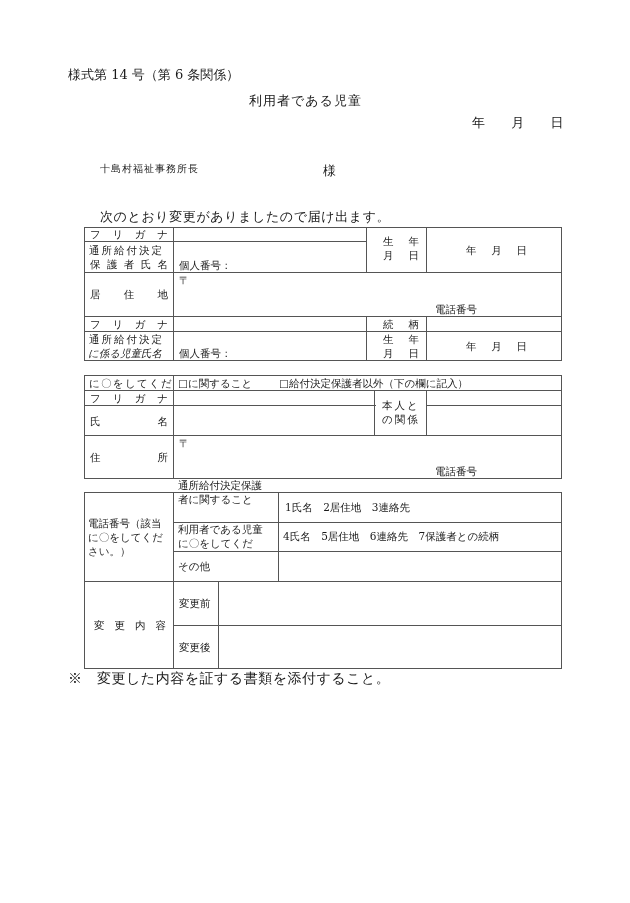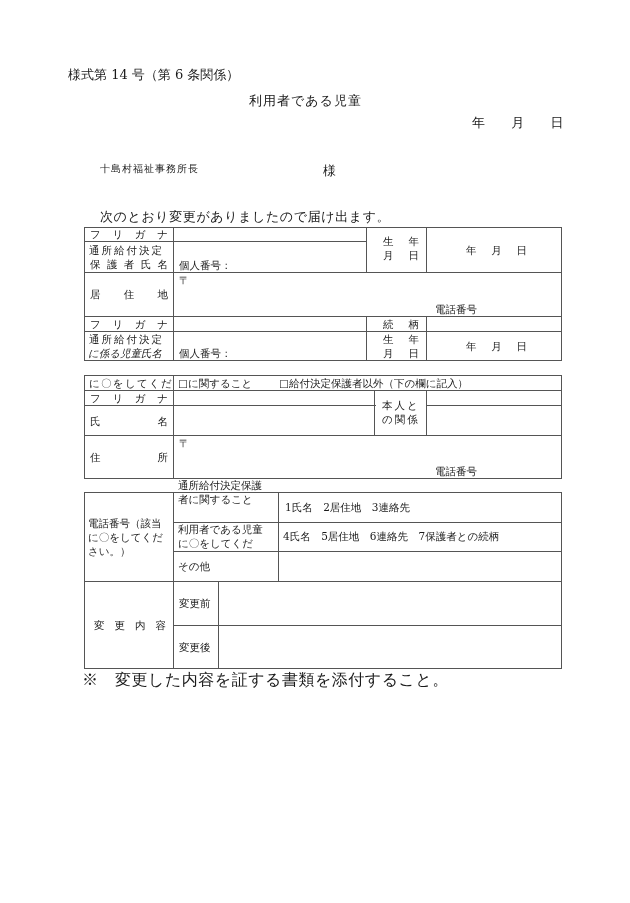--- a/index.html
+++ b/index.html
@@ -209,13 +209,13 @@
     <span>更</span>
     <span>内</span>
     <span>容</span>
   </div>
   <div class="abs small" style="left:179px; top:596px;">変更前</div>
   <div class="abs" style="left:220px; top:583px; width:340px; height:41px;"></div>
   <div class="abs small" style="left:179px; top:640px;">変更後</div>
   <div class="abs" style="left:220px; top:627px; width:340px; height:41px;"></div>
 </div>
 
-<div class="abs txt" style="left:82px; top:670px; font-size:16px; letter-spacing:0.5px;">※　変更した内容を証する書類を添付すること。</div>
+<div class="abs txt" style="left:68px; top:670px; font-size:14px; letter-spacing:0.5px;">※　変更した内容を証する書類を添付すること。</div>
 
 </body></html>

